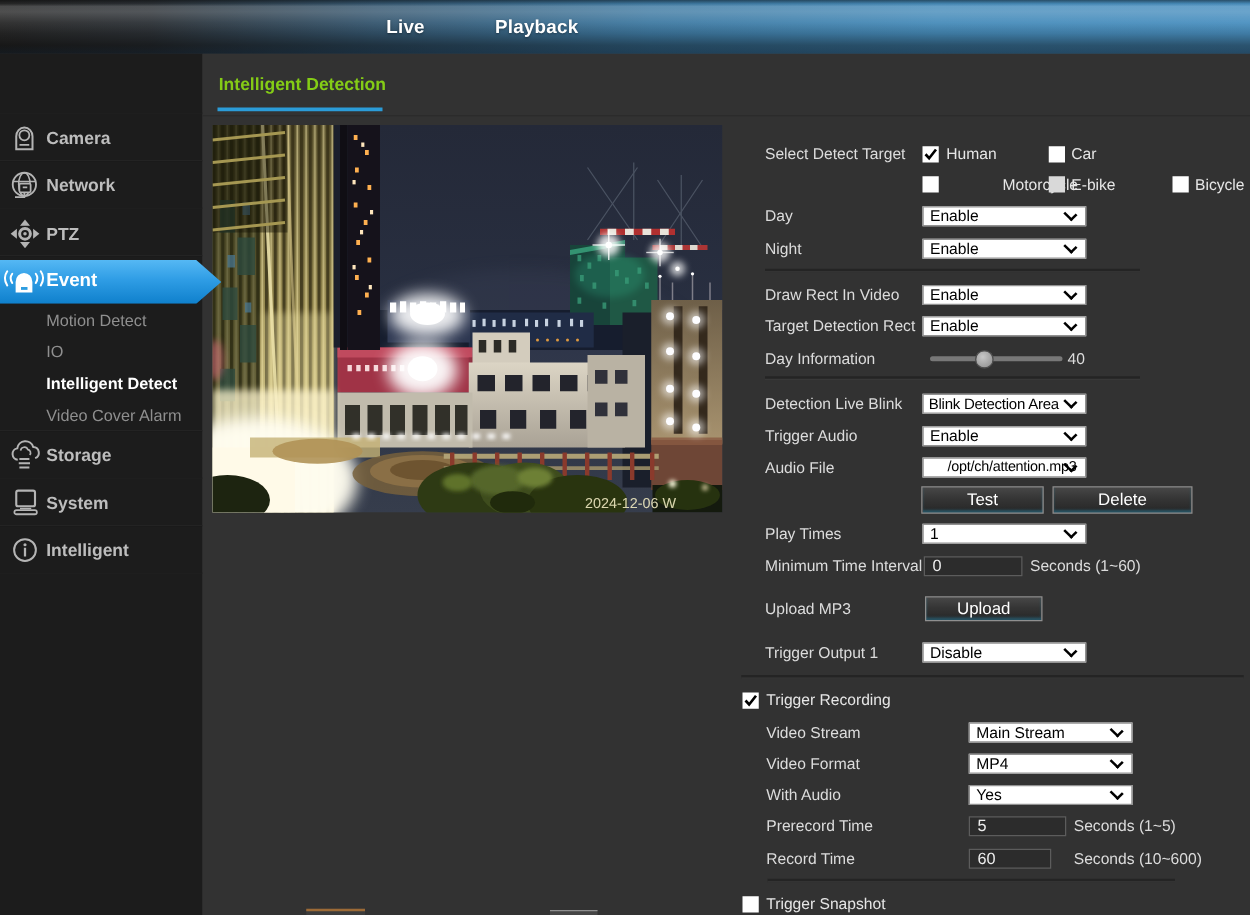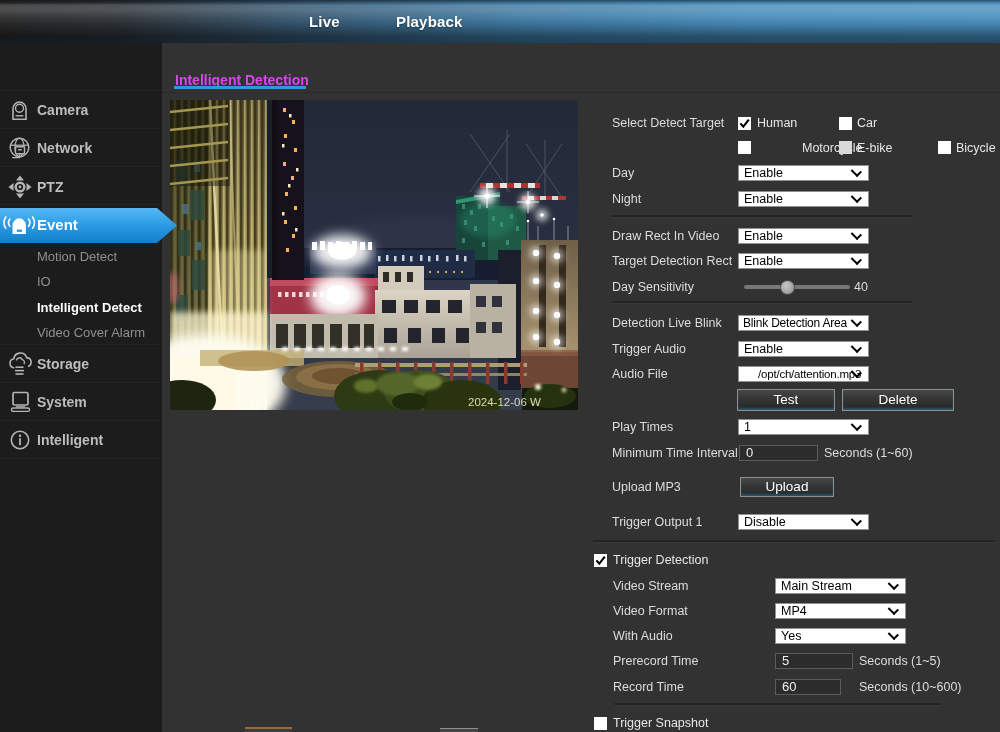--- a/index.html
+++ b/index.html
@@ -9,21 +9,21 @@
   #topbar { position:absolute; left:0; top:0; width:1000px; height:43px;
     background:
       linear-gradient(to bottom, rgba(0,0,0,.45) 0%, rgba(0,0,0,.05) 7%, rgba(255,255,255,.16) 12%, rgba(255,255,255,.18) 22%, rgba(255,255,255,.05) 42%, rgba(0,0,0,.14) 62%, rgba(0,0,0,.42) 84%, rgba(5,15,25,.55) 100%),
       linear-gradient(to right, #282828 0%, #2c3136 12%, #35566f 30%, #3f7aa2 52%, #478cba 75%, #4a90c0 100%);
   }
   .tab { position:absolute; top:13px; color:#fff; font-size:15px; font-weight:bold; letter-spacing:0.2px; text-shadow:0 1px 2px rgba(0,0,0,.4); }
   #sidebar { position:absolute; left:0; top:43px; width:162px; height:689px; background:#1c1c1c; }
   .msep { position:absolute; left:0; width:162px; height:1px; background:#111; border-bottom:1px solid #232323; }
   .sub { position:absolute; left:37px; transform:translateY(-50%); color:#8f8f8f; font-size:13px; }
   #content { position:absolute; left:162px; top:43px; width:838px; height:689px; background:#323232; }
-  #hdr { position:absolute; left:175px; top:59px; color:#d946ef; font-size:14px; font-weight:bold;margin-top:13px; }
+  #hdr { position:absolute; left:175px; top:59px; color:#84cc16; font-size:14px; font-weight:bold; }
   #hdrline { position:absolute; left:174px; top:86px; width:132px; height:3px; background:#2b9cd8; }
   .lb { position:absolute; color:#dcdcdc; font-size:12.5px; line-height:16px; white-space:nowrap; }
   .sel { position:absolute; width:130px; height:16px; background:#ffffff; border:1px solid #919191;
     color:#000; font-size:12.5px; line-height:14px; padding-left:5px; white-space:nowrap; overflow:hidden; }
   .sel .ch { position:absolute; right:7px; top:1.5px; width:9px; height:6.5px;
     border-right:2.2px solid #000; border-bottom:2.2px solid #000; transform:rotate(45deg); }
   .inp { position:absolute; width:79px; height:16px; background:#2c2c2c; border:1px solid #5c5c5c;
     color:#ededed; font-size:13px; line-height:14px; padding-left:6px; }
   .btn { position:absolute; height:22px; background:linear-gradient(#474747,#353535 45%,#262626);
     border:1px solid #8f8f8f; box-shadow:inset 0 -2px 2px rgba(40,120,150,.55);
@@ -147,21 +147,21 @@
 <div class="cbl" style="left:956px;top:140px">Bicycle</div>
 <div class="lb" style="left:612px;top:165px">Day</div>
 <div class="sel" style="left:738px;top:165px;width:131px;padding-left:5px">Enable<span class="ch"></span></div>
 <div class="lb" style="left:612px;top:191px">Night</div>
 <div class="sel" style="left:738px;top:191px;width:131px;padding-left:5px">Enable<span class="ch"></span></div>
 <div class="sep" style="left:612px;top:215px;width:300px"></div>
 <div class="lb" style="left:612px;top:228px">Draw Rect In Video</div>
 <div class="sel" style="left:738px;top:228px;width:131px;padding-left:5px">Enable<span class="ch"></span></div>
 <div class="lb" style="left:612px;top:253px">Target Detection Rect</div>
 <div class="sel" style="left:738px;top:253px;width:131px;padding-left:5px">Enable<span class="ch"></span></div>
-<div class="lb" style="left:612px;top:279px">Day Sensitivity</div>
+<div class="lb" style="left:612px;top:279px">Day Information</div>
 <div class="abs" style="left:744px;top:285px;width:106px;height:4px;border-radius:2px;background:#787878"></div>
 <div class="abs" style="left:780px;top:280px;width:15px;height:15px;border-radius:50%;background:radial-gradient(circle at 40% 35%,#c8c8c8,#8a8a8a);border:1px solid #4e4e4e"></div>
 <div class="lb" style="left:854px;top:279px">40</div>
 <div class="sep" style="left:612px;top:301px;width:300px"></div>
 <div class="lb" style="left:612px;top:315px">Detection Live Blink</div>
 <div class="sel" style="left:738px;top:315px;width:131px;padding-left:4px;font-size:12px;letter-spacing:-0.2px">Blink Detection Area<span class="ch"></span></div>
 <div class="lb" style="left:612px;top:341px">Trigger Audio</div>
 <div class="sel" style="left:738px;top:341px;width:131px;padding-left:5px">Enable<span class="ch"></span></div>
 <div class="lb" style="left:612px;top:366px">Audio File</div>
 <div class="sel" style="left:738px;top:366px;width:131px;padding-left:19px;font-size:11.5px;letter-spacing:-0.2px">/opt/ch/attention.mp3<span class="ch"></span></div>
@@ -175,21 +175,21 @@
 <div class="lb" style="left:612px;top:479px">Upload MP3</div>
 <div class="btn" style="left:740px;top:477px;width:94px;height:20px;line-height:18px">Upload</div>
 <div class="lb" style="left:612px;top:514px">Trigger Output 1</div>
 <div class="sel" style="left:738px;top:514px;width:131px;padding-left:5px">Disable<span class="ch"></span></div>
 <div class="sep" style="left:593px;top:540px;width:402px"></div>
 <div class="cb" style="left:594px;top:554px">
     <svg width="13" height="13" viewBox="0 0 13 13">
       <path d="M2.4 6.4 L5.3 9.6 L10.8 2.6" stroke="#000" stroke-width="2.1" fill="none"></path>
     </svg>
   </div>
-<div class="cbl" style="left:613px;top:552px">Trigger Detection</div>
+<div class="cbl" style="left:613px;top:552px">Trigger Recording</div>
 <div class="lb" style="left:613px;top:578px">Video Stream</div>
 <div class="sel" style="left:775px;top:578px;width:131px;padding-left:5px">Main Stream<span class="ch"></span></div>
 <div class="lb" style="left:613px;top:603px">Video Format</div>
 <div class="sel" style="left:775px;top:603px;width:131px;padding-left:5px">MP4<span class="ch"></span></div>
 <div class="lb" style="left:613px;top:628px">With Audio</div>
 <div class="sel" style="left:775px;top:628px;width:131px;padding-left:5px">Yes<span class="ch"></span></div>
 <div class="lb" style="left:613px;top:653px">Prerecord Time</div>
 <div class="inp" style="left:775px;top:653px;width:78px">5</div>
 <div class="lb" style="left:859px;top:653px">Seconds (1~5)</div>
 <div class="lb" style="left:613px;top:679px">Record Time</div>

